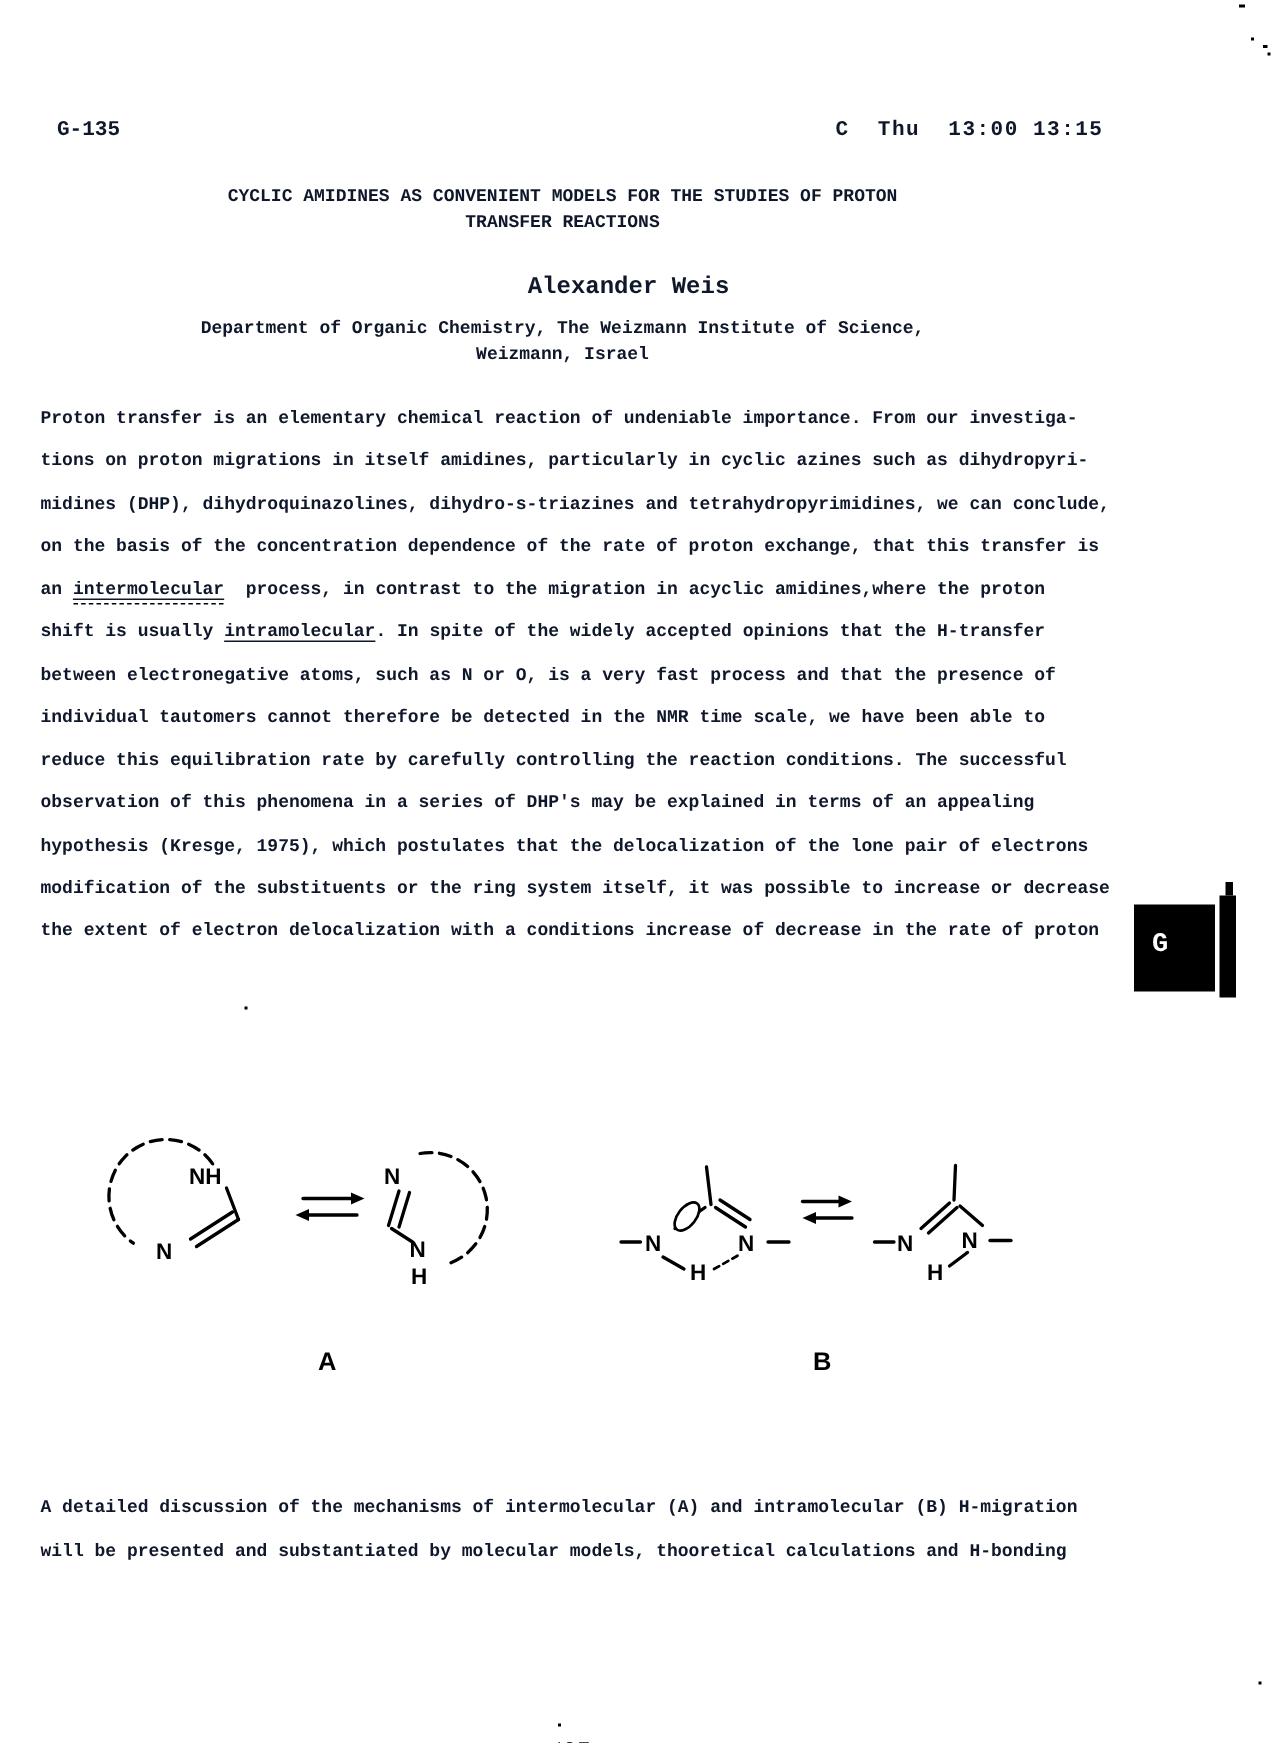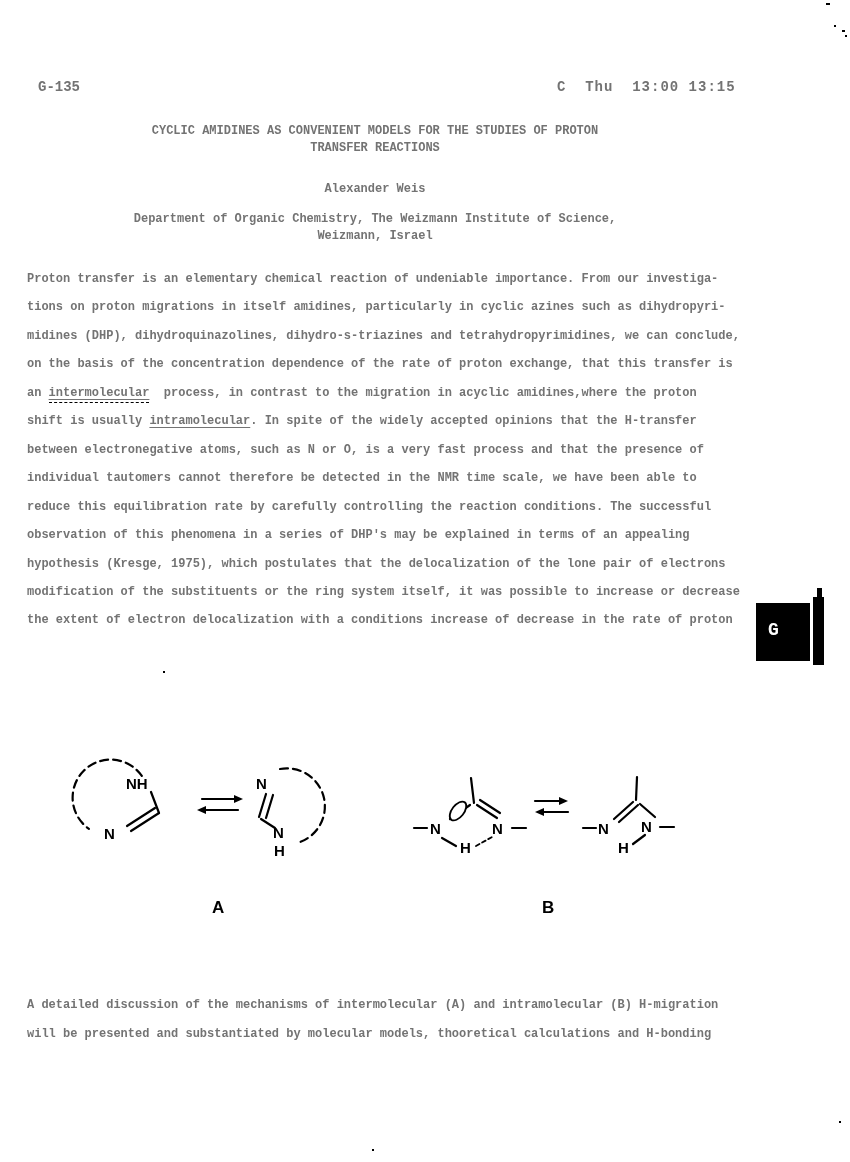--- a/index.html
+++ b/index.html
@@ -1,24 +1,24 @@
 <!DOCTYPE html>
 <html><head>
 <meta charset="utf-8">
 <style>
   html,body{margin:0;padding:0;}
   body{width:850px;height:1162px;background:#ffffff;position:relative;overflow:hidden;
        font-family:"Liberation Mono","DejaVu Sans Mono",monospace;color:#0a0a0a;}
   .abs{position:absolute;}
-  .type{font-family:"Liberation Mono","DejaVu Sans Mono",monospace;font-weight:bold;color:#737373;}
+  .type{font-family:"Liberation Mono","DejaVu Sans Mono",monospace;font-weight:bold;color:#0f172a;}
   .tline{white-space:pre;}
   #header-left{left:38px;top:79px;font-size:14px;}
   #header-right{left:557px;top:79px;font-size:14px;letter-spacing:1px;white-space:pre;}
   #title-block{left:0;top:123px;width:750px;text-align:center;font-size:12px;line-height:17px;}
-  #author-line{left:0;top:182px;width:750px;text-align:center;font-size:12px;}
+  #author-line{left:0;top:182px;width:750px;text-align:center;font-size:16px;padding-left:44px;}
   #affiliation-block{left:0;top:211px;width:750px;text-align:center;font-size:12px;line-height:16.5px;}
   #abstract-paragraph{left:27px;top:265px;font-size:12px;line-height:28.45px;}
   #closing-paragraph{left:27px;top:991px;font-size:12px;line-height:28.5px;}
   .u{text-decoration:underline;text-underline-offset:3px;}
   .u2{text-decoration:underline;text-underline-offset:3px;border-bottom:1px dashed #000;padding-bottom:2px;}
   #figure-wrap{left:30px;top:750px;width:700px;height:185px;}
   #g-tab{left:756px;top:603px;width:54px;height:58px;background:#000;color:#fff;
          font-size:18px;font-weight:bold;font-family:"Liberation Mono",monospace;
          padding:17px 0 0 12px;box-sizing:border-box;}
   #edge-strip{left:813px;top:597px;width:11px;height:68px;background:#000;}

